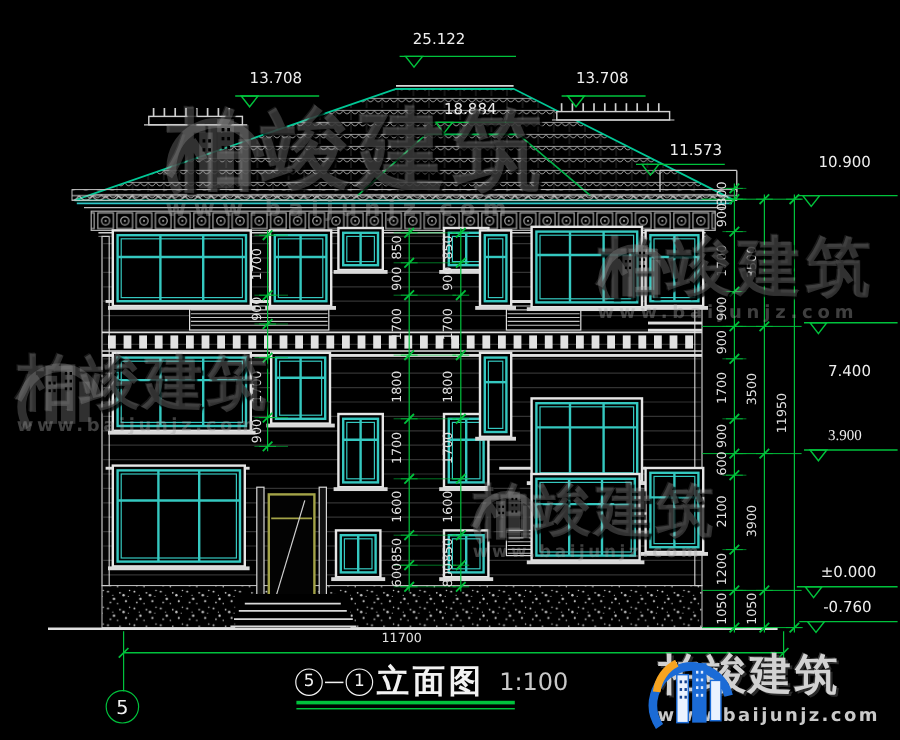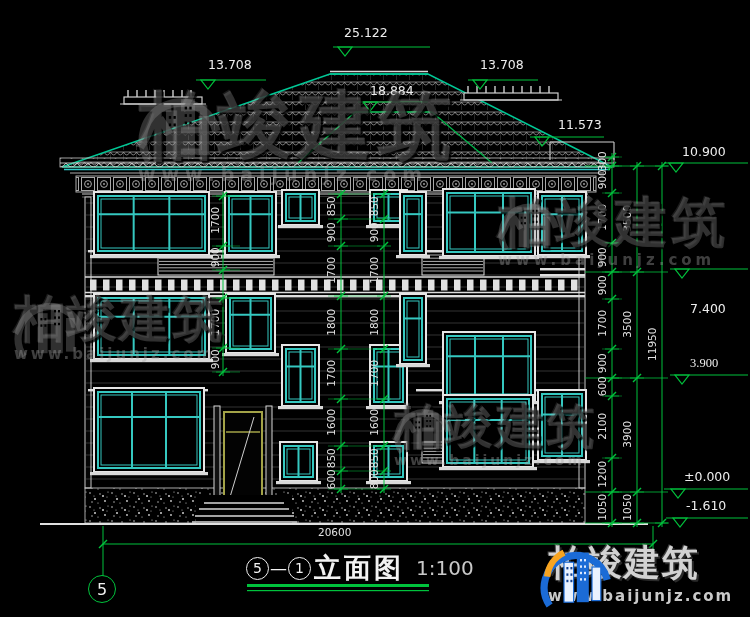--- a/index.html
+++ b/index.html
@@ -543,31 +543,31 @@
       <span class="dim rot" style="left: 351px; top: 265px;">1700</span>
       <span class="dim rot" style="left: 351px; top: 316.5px;">1800</span>
       <span class="dim rot" style="left: 351px; top: 368px;">1700</span>
       <span class="dim rot" style="left: 351px; top: 416.5px;">1600</span>
       <span class="dim rot" style="left: 351px; top: 452.5px;">850</span>
       <span class="dim rot" style="left: 351px; top: 474px;">800</span>
       <span class="dim rot" style="left: 192px; top: 215px;">1700</span>
       <span class="dim rot" style="left: 192px; top: 252px;">900</span>
       <span class="dim rot" style="left: 192px; top: 317px;">1700</span>
       <span class="dim rot" style="left: 192px; top: 354px;">900</span>
-      <span class="dim" style="left: 318px; top: 527px;">20600</span>
+      <span class="dim" style="left: 318px; top: 527px;">11700</span>
       <span class="lvl" style="left: 344px; top: 27px;">25.122</span>
       <span class="lvl" style="left: 208px; top: 59px;">13.708</span>
       <span class="lvl" style="left: 480px; top: 59px;">13.708</span>
       <span class="lvl" style="left: 370px; top: 85px;">18.884</span>
       <span class="lvl" style="left: 558px; top: 119px;">11.573</span>
-      <span class="lvl" style="left: 682px; top: 146px;">10.900</span>
+      <span class="lvl" style="left: 682px; top: 129px;">10.900</span>
       <span class="lvl" style="left: 690px; top: 267px; margin-top: 36px;">7.400</span>
       <span class="lvl" style="left: 690px; top: 357px; font-family: Liberation Serif, serif;">3.900</span>
       <span class="lvl" style="left: 684px; top: 471px;">±0.000</span>
-      <span class="lvl" style="left: 686px; top: 500px;">-1.610</span>
+      <span class="lvl" style="left: 686px; top: 500px;">-0.760</span>
     </div>
 
 <div class="wm" style="left:138px;top:88px;">
   <svg class="glyph" width="84" height="84">
         <use href="#bjlogo"></use>
       </svg>
   <div class="wm-text">
     <div class="wm-brand" style="font-size:74px;letter-spacing:6px;">柏竣建筑</div>
     <div class="wm-url" style="font-size:19px;letter-spacing:6px;">www.baijunjz.com</div>
   </div>

